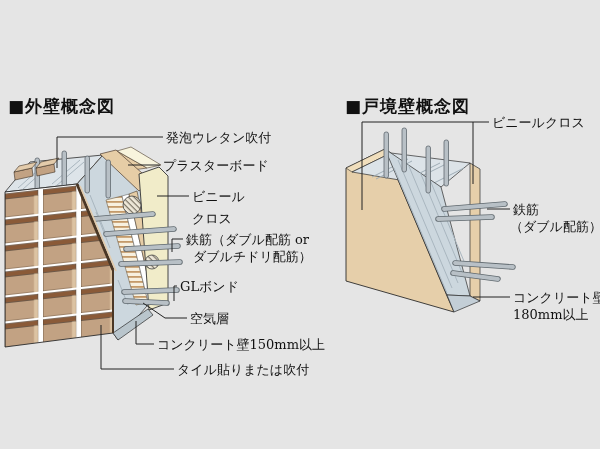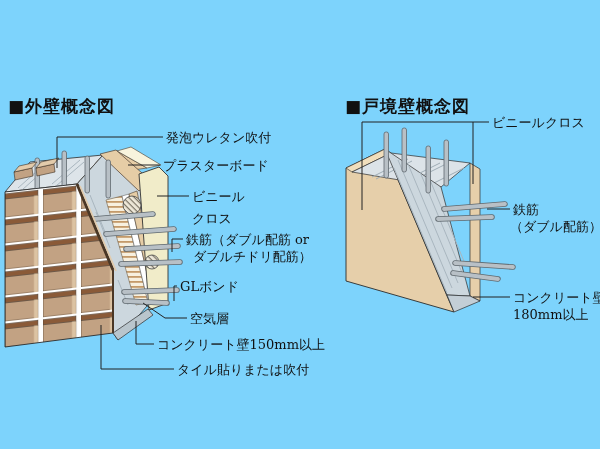--- a/index.html
+++ b/index.html
@@ -1,16 +1,16 @@
 <!DOCTYPE html>
 <html><head>
 <meta charset="utf-8">
 <style>
   html,body{margin:0;padding:0;background:#ffffff;}
-  .canvas{position:relative;width:600px;height:449px;background:#7dd3fc;overflow:hidden;
+  .canvas{position:relative;width:600px;height:449px;background:#e5e5e5;overflow:hidden;
           font-family:"DejaVu Serif","Liberation Serif",serif;}
   svg{display:block;}
   text{fill:#111111;}
   .title{font-size:17px;font-weight:bold;letter-spacing:1px;}
   .lbl{font-size:13px;}
 </style>
 </head>
 <body>
 
 <div class="canvas">

